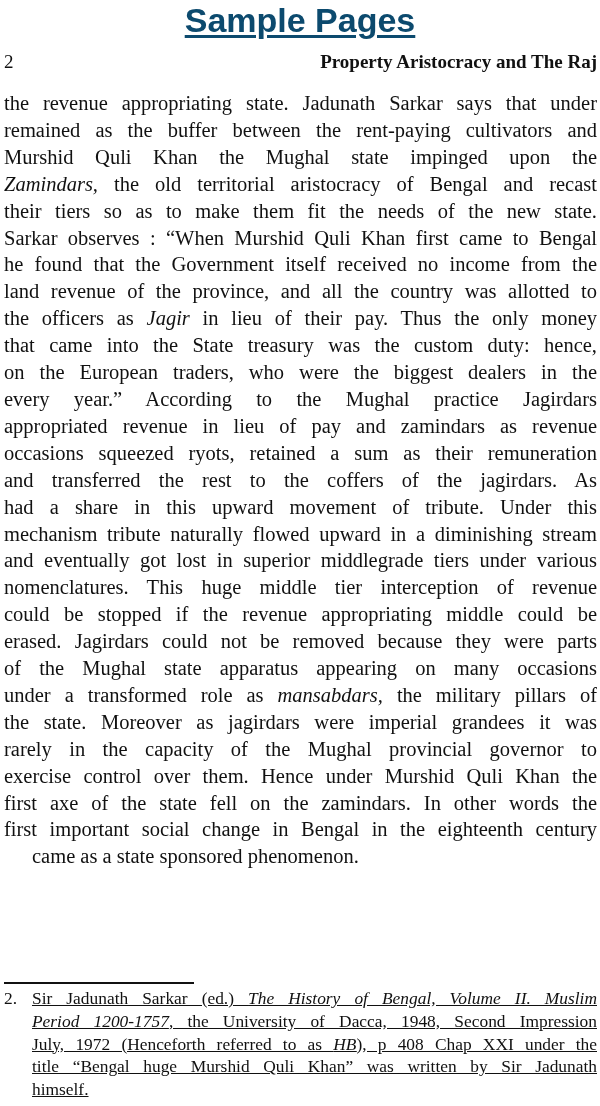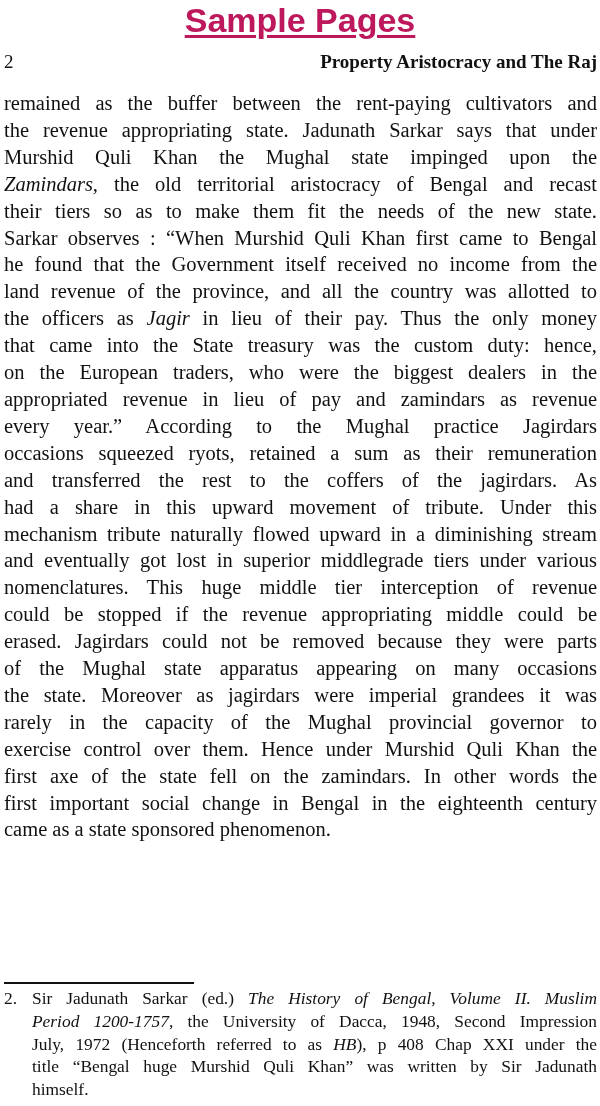--- a/index.html
+++ b/index.html
@@ -1,84 +1,85 @@
 <!DOCTYPE html>
 <html><head>
 <meta charset="utf-8">
 <style>
   html, body { margin: 0; padding: 0; background: #ffffff; }
   body { width: 600px; height: 1106px; overflow: hidden; position: relative; color: #111; }
   .banner {
     position: absolute; top: 0; left: 0; width: 600px; text-align: center;
     font-family: "Liberation Sans", sans-serif; font-weight: bold;
-    font-size: 34px; line-height: 40px; color: #be185d;
+    font-size: 34px; line-height: 40px; color: #0c4a6e;
   }
   .banner span { text-decoration: underline; text-decoration-thickness: 3px; text-underline-offset: 3px; }
   .running-head {
     position: absolute; top: 50px; left: 4px; width: 593px; height: 24px;
     font-family: "Liberation Serif", serif; font-size: 19px; line-height: 24px;
   }
   .page-num { position: absolute; left: 0; top: 0; }
   .book-title { position: absolute; right: 0; top: 0; font-weight: bold; }
   .body-text {
     position: absolute; top: 90px; left: 4px; width: 593px;
     font-family: "Liberation Serif", serif; font-size: 20.5px; line-height: 26.9px;
     text-align: justify;
   }
   .line { display: block; text-align: justify; text-align-last: justify; white-space: nowrap; overflow: hidden; }
-  .line.last { text-align-last: left; }
+  .line.last { text-align-last: left; margin-left: 28px; }
   .fn-rule {
     position: absolute; top: 982px; left: 4px; width: 190px; height: 0;
     border-top: 2px solid #111;
   }
   .footnote {
     position: absolute; top: 987px; left: 4px; width: 593px;
     font-family: "Liberation Serif", serif; font-size: 17.4px; line-height: 22.8px;
   }
   .fn-num { position: absolute; left: 0; top: 0; }
   .fn-body { margin-left: 28px; }
-  .fn-line { display: block; text-align: justify; text-align-last: justify; white-space: nowrap; overflow: hidden; }
+  .fn-line { display: block; text-align: justify; text-align-last: justify; white-space: nowrap; overflow: hidden; text-decoration: underline; }
   .fn-line.last { text-align-last: left; }
   i { font-style: italic; }
 </style>
 </head>
 <body>
 
 <div class="banner">
   <span>Sample Pages</span>
 </div>
 
 <div class="running-head">
   <span class="page-num">2</span>
   <span class="book-title">Property Aristocracy and The Raj</span>
 </div>
 
 <div class="body-text" id="body">
+    <span class="line"><span>the revenue appropriating state. Jadunath Sarkar says that under</span></span>
     <span class="line"><span>remained as the buffer between the rent-paying cultivators and</span></span>
-    <span class="line"><span>the revenue appropriating state. Jadunath Sarkar says that under</span></span>
     <span class="line"><span>Murshid Quli Khan the Mughal state impinged upon the</span></span>
     <span class="line"><i>Zamindars,</i><span> the old territorial aristocracy of Bengal and recast</span></span>
     <span class="line"><span>their tiers so as to make them fit the needs of the new state.</span></span>
     <span class="line"><span>Sarkar observes : “When Murshid Quli Khan first came to Bengal</span></span>
     <span class="line"><span>he found that the Government itself received no income from the</span></span>
     <span class="line"><span>land revenue of the province, and all the country was allotted to</span></span>
     <span class="line"><span>the officers as </span><i>Jagir</i><span> in lieu of their pay. Thus the only money</span></span>
     <span class="line"><span>that came into the State treasury was the custom duty: hence,</span></span>
     <span class="line"><span>on the European traders, who were the biggest dealers in the</span></span>
+    <span class="line"><span>every year.” According to the Mughal practice Jagirdars</span></span>
     <span class="line"><span>appropriated revenue in lieu of pay and zamindars as revenue</span></span>
-    <span class="line"><span>every year.” According to the Mughal practice Jagirdars</span></span>
     <span class="line"><span>occasions squeezed ryots, retained a sum as their remuneration</span></span>
     <span class="line"><span>and transferred the rest to the coffers of the jagirdars. As</span></span>
     <span class="line"><span>had a share in this upward movement of tribute. Under this</span></span>
     <span class="line"><span>mechanism tribute naturally flowed upward in a diminishing stream</span></span>
     <span class="line"><span>and eventually got lost in superior middlegrade tiers under various</span></span>
     <span class="line"><span>nomenclatures. This huge middle tier interception of revenue</span></span>
     <span class="line"><span>could be stopped if the revenue appropriating middle could be</span></span>
     <span class="line"><span>erased. Jagirdars could not be removed because they were parts</span></span>
     <span class="line"><span>of the Mughal state apparatus appearing on many occasions</span></span>
+    <span class="line"><span>under a transformed role as </span><i>mansabdars,</i><span> the military pillars of</span></span>
     <span class="line"><span>the state. Moreover as jagirdars were imperial grandees it was</span></span>
     <span class="line"><span>rarely in the capacity of the Mughal provincial governor to</span></span>
     <span class="line"><span>exercise control over them. Hence under Murshid Quli Khan the</span></span>
     <span class="line"><span>first axe of the state fell on the zamindars. In other words the</span></span>
     <span class="line"><span>first important social change in Bengal in the eighteenth century</span></span>
     <span class="line last"><span>came as a state sponsored phenomenon.</span></span>
   </div>
 
 <div class="fn-rule"></div>
 

